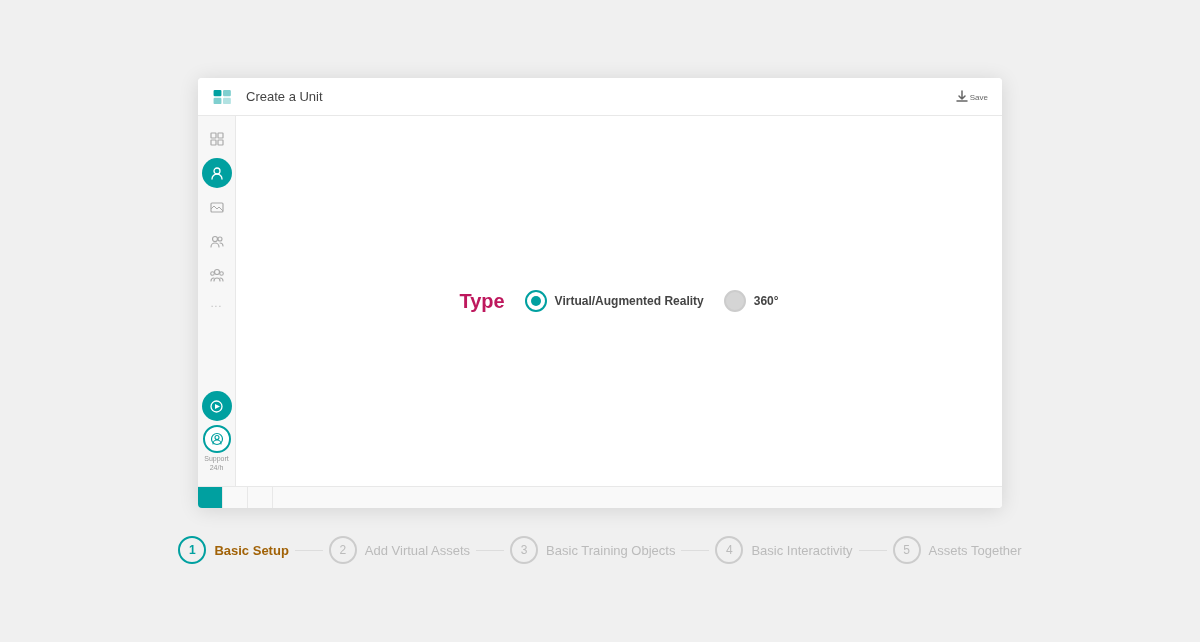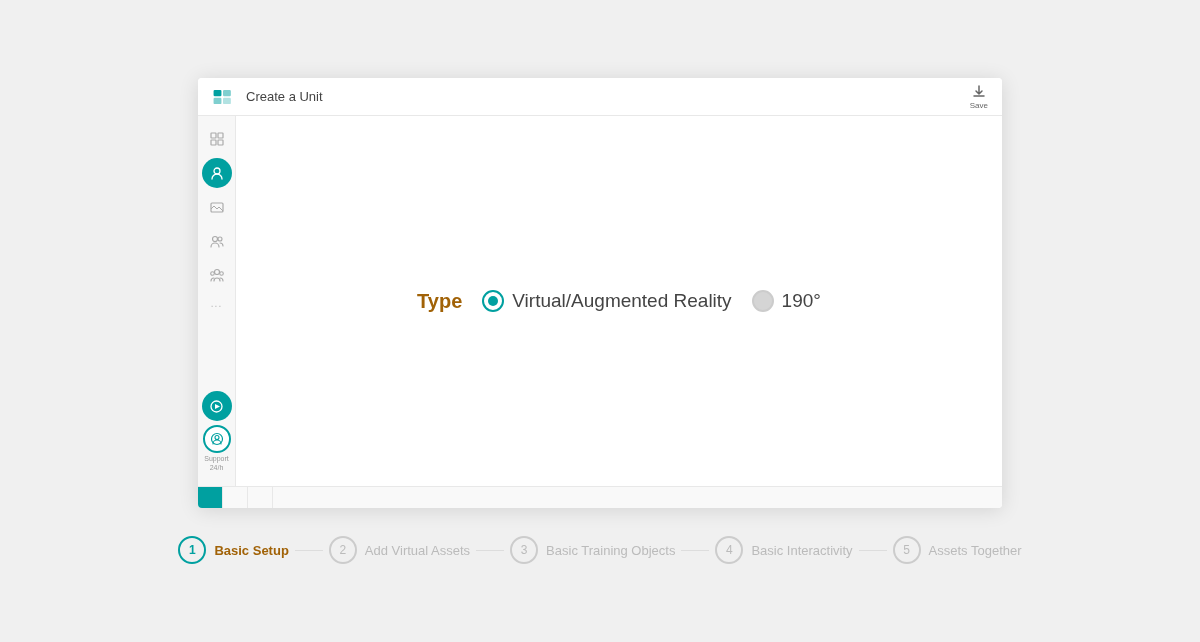--- a/index.html
+++ b/index.html
@@ -54,21 +54,21 @@
     }
 
     .header-title {
       font-size: 13px;
       color: #444;
       font-weight: 400;
     }
 
     .save-btn {
       display: flex;
-      flex-direction: column;
+      flex-direction: row;
       align-items: center;
       cursor: pointer;
       background: none;
       border: none;
       color: #666;
       justify-content: flex-end;
     }
 
     .save-btn svg {
       width: 16px;
@@ -176,21 +176,21 @@
 
     .type-selector {
       display: flex;
       align-items: center;
       gap: 20px;
     }
 
     .type-label {
       font-size: 20px;
       font-weight: 600;
-      color: #a16207;
+      color: #be185d;
     }
 
     .radio-option {
       display: flex;
       align-items: center;
       gap: 8px;
       cursor: pointer;
     }
 
     .radio-circle {
@@ -215,23 +215,23 @@
       border-radius: 50%;
       background: #00a0a0;
     }
 
     .radio-circle.inactive {
       border: 2px solid #ccc;
       background: #d5d5d5;
     }
 
     .radio-text {
-      font-size: 19px;
+      font-size: 12px;
       color: #444;
-      font-weight: 400;
+      font-weight: 700;
     }
 
     
     .bottom-bar {
       background: #f9f9f9;
       border-top: 1px solid #e8e8e8;
       height: 22px;
       display: flex;
       align-items: center;
       gap: 0;
@@ -400,21 +400,21 @@
       <div class="type-selector">
         <span class="type-label">Type</span>
 
         <div class="radio-option">
           <div class="radio-circle selected"></div>
           <span class="radio-text">Virtual/Augmented Reality</span>
         </div>
 
         <div class="radio-option">
           <div class="radio-circle inactive"></div>
-          <span class="radio-text">190°</span>
+          <span class="radio-text">360°</span>
         </div>
       </div>
     </div>
   </div>
 
   <div class="bottom-bar">
     <div class="bottom-tab active"></div>
     <div class="bottom-tab"></div>
     <div class="bottom-tab"></div>
   </div>

